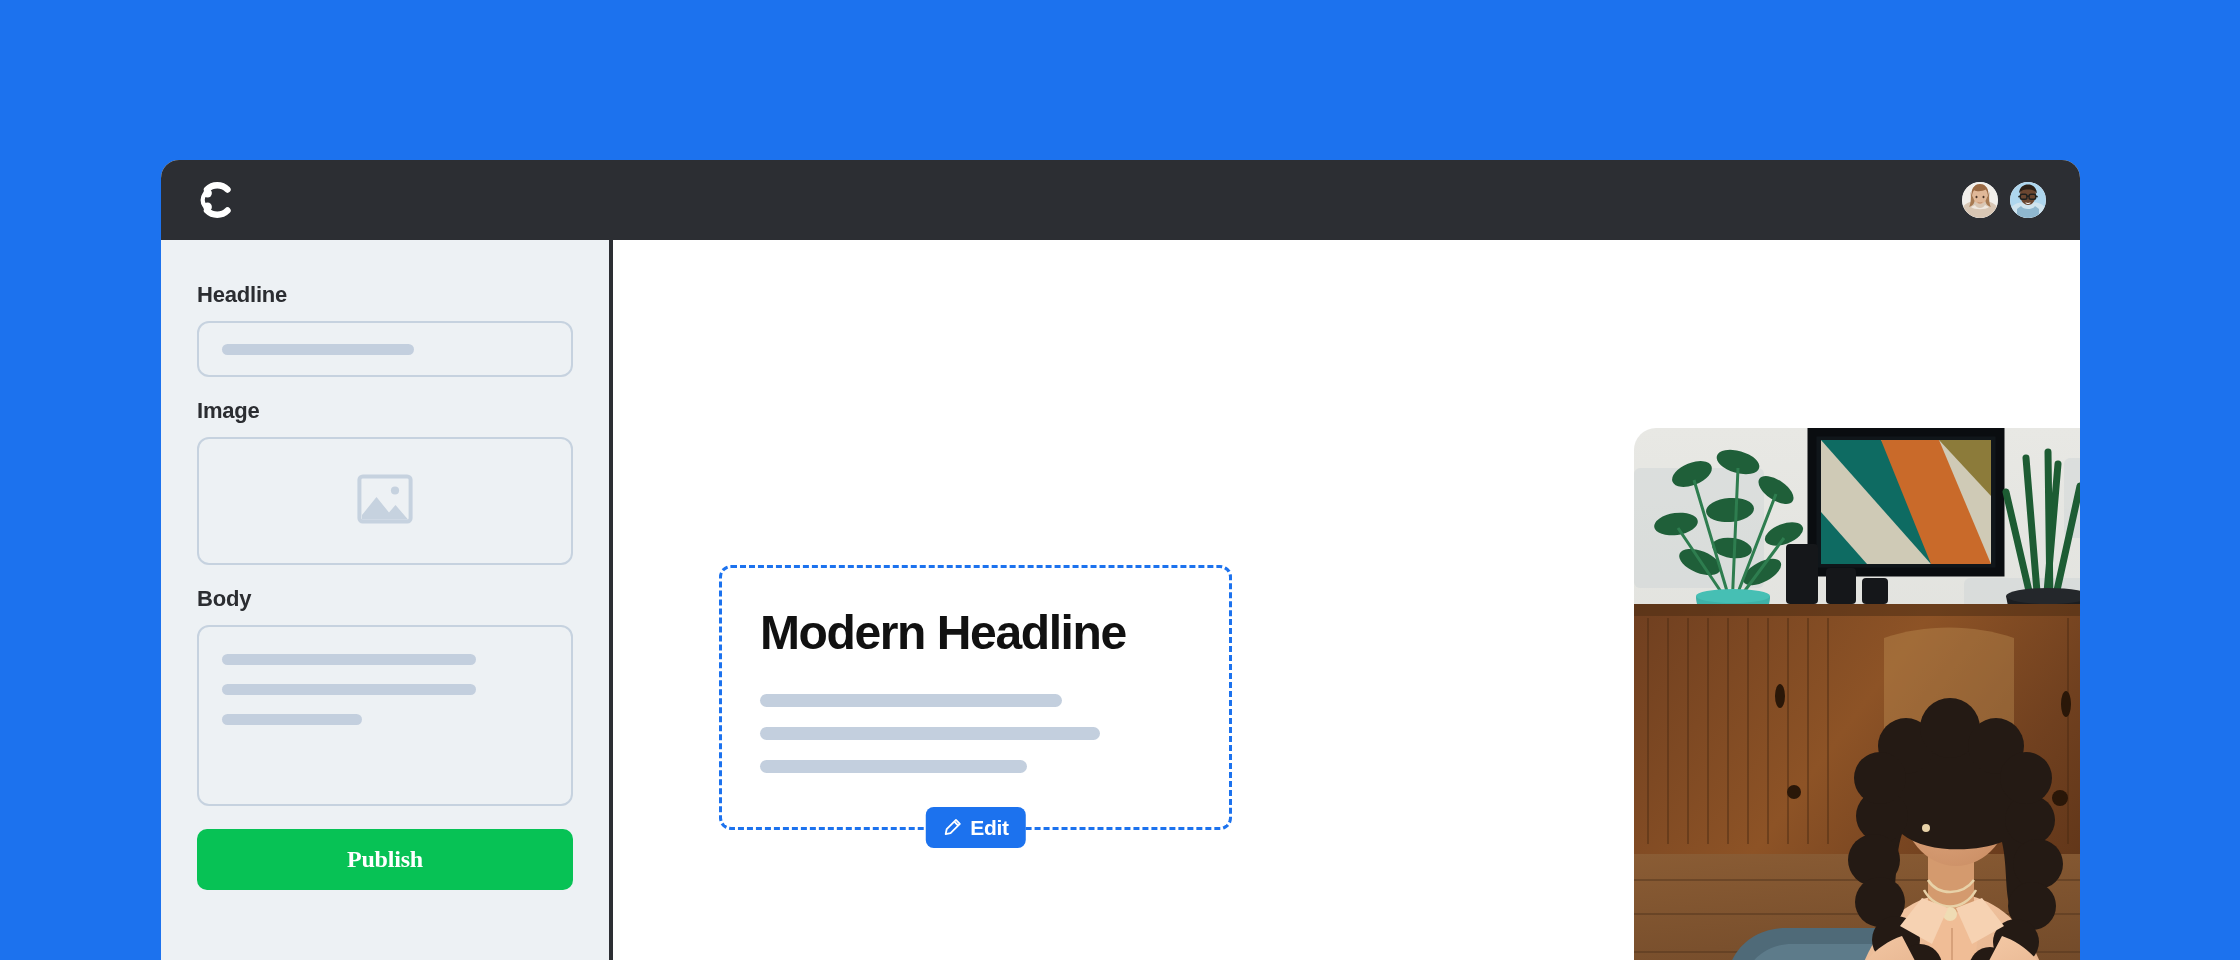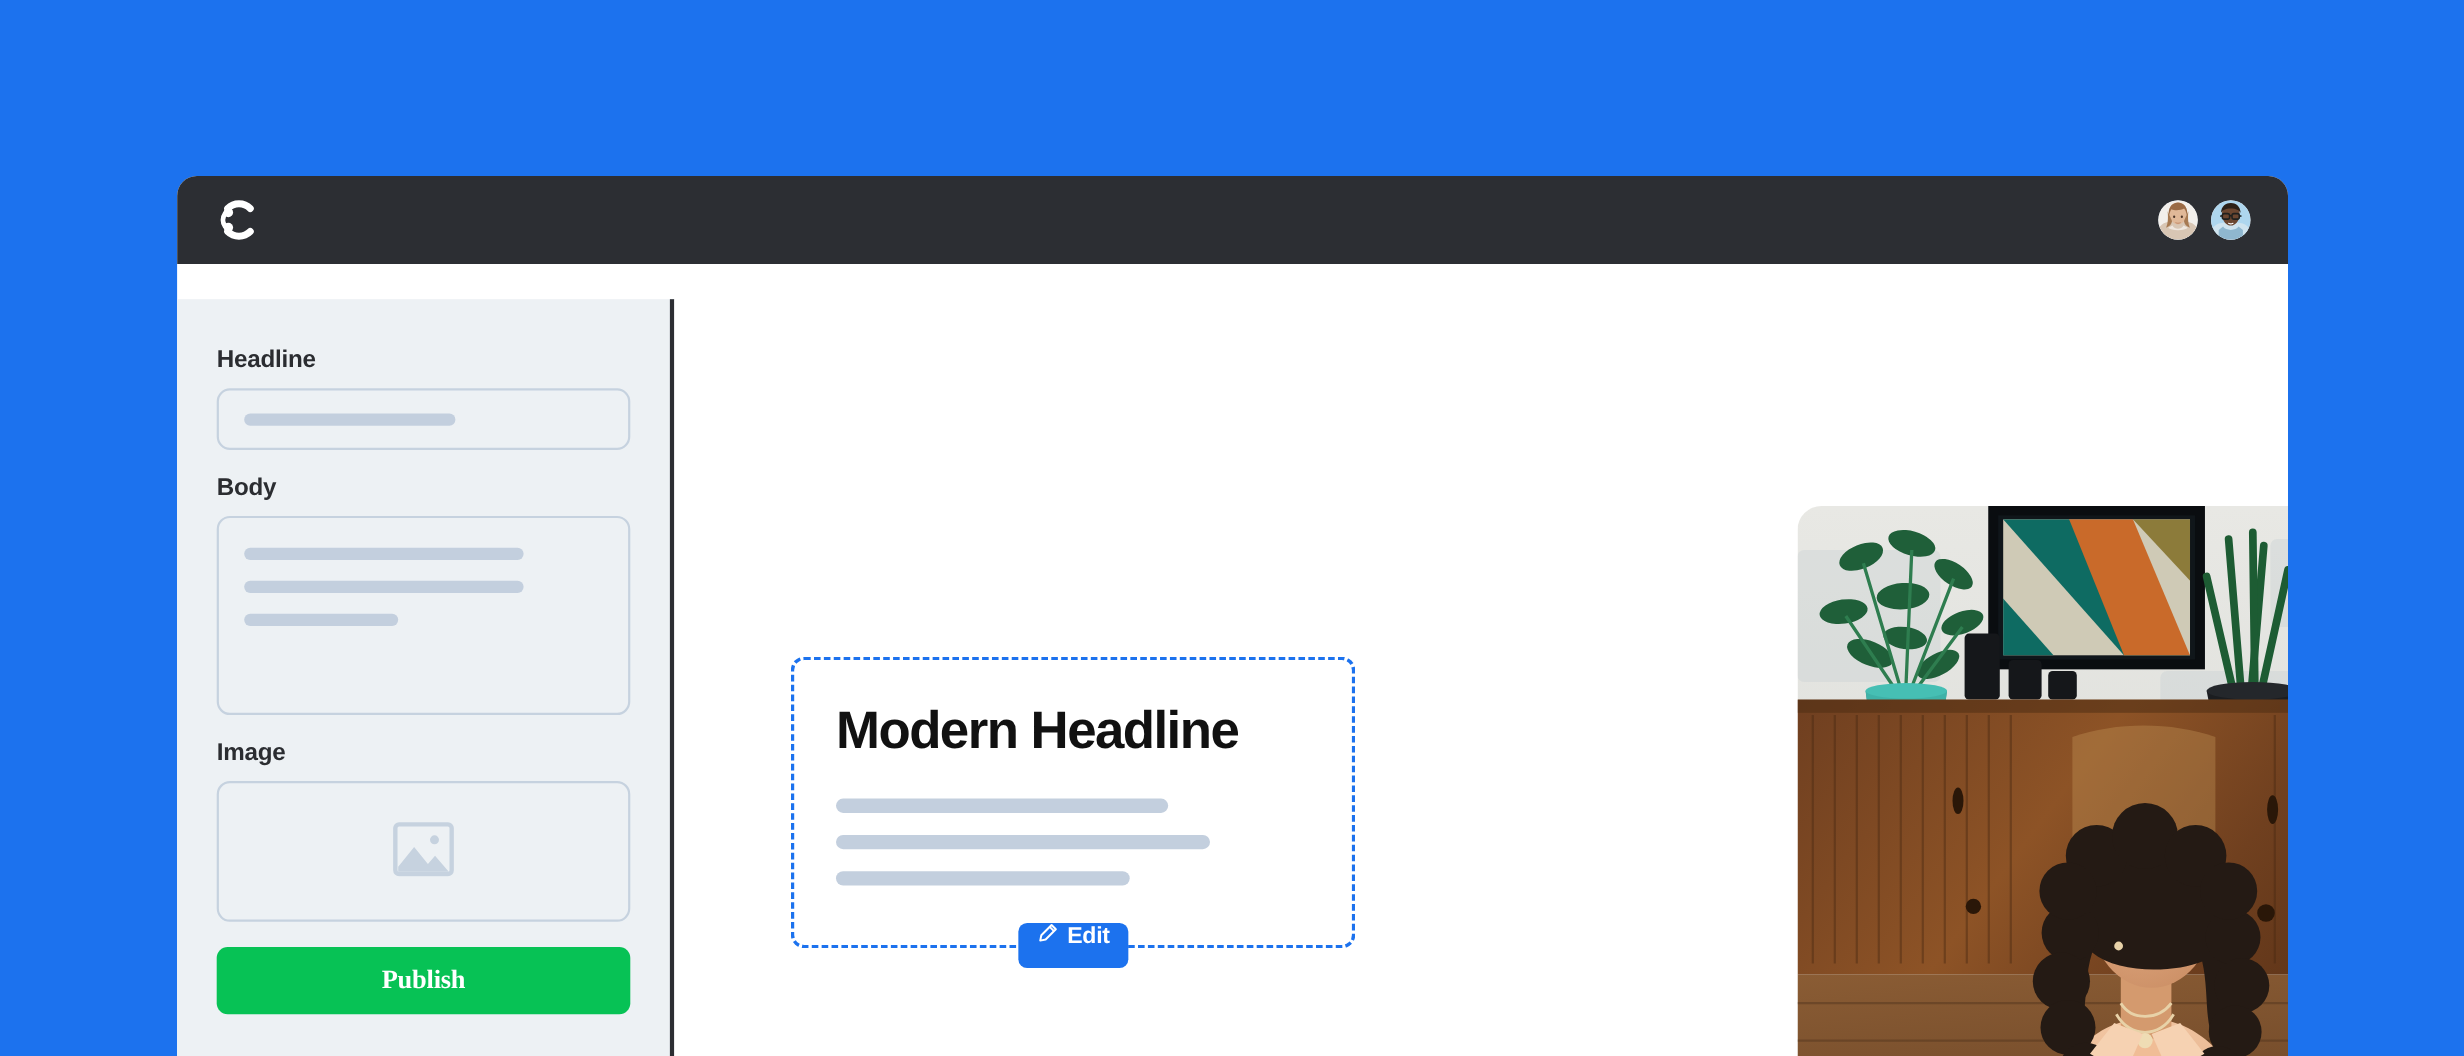--- a/index.html
+++ b/index.html
@@ -63,21 +63,20 @@
     position: relative;
     flex: 0 0 36px;
     background: #e9eef2;
   }
 
   
   .window-body {
     flex: 1 1 auto;
     display: flex;
     min-height: 0;
-    margin-top: 32px;
   }
 
   
   .sidebar {
     width: 452px;
     flex: 0 0 452px;
     background: #EDF1F4;
     border-right: 4px solid #2C2E33;
     padding: 42px 36px 0 36px;
   }
@@ -173,20 +172,21 @@
 
   .block-lines .skel { height: 13px; border-radius: 7px; }
   .block-lines .skel + .skel { margin-top: 20px; }
 
   .edit-button {
     position: absolute;
     left: 50%;
     transform: translateX(-50%);
     bottom: -21px;
     display: inline-flex;
+    align-items: center;
     gap: 9px;
     height: 41px;
     padding: 0 17px;
     background: #1C72EE;
     color: #ffffff;
     border: none;
     border-radius: 8px;
     font-family: "Liberation Sans", sans-serif;
     font-size: 21px;
     font-weight: 700;
@@ -281,38 +281,38 @@
     <aside class="sidebar">
 
       <div>
         <div class="field-label">Headline</div>
         <div class="field-box headline-box">
           <div class="skel" style="width:59%"></div>
         </div>
       </div>
 
       <div>
-        <div class="field-label">Body</div>
-        <div class="field-box body-box">
-          <div class="skel" style="width:78%"></div>
-          <div class="skel" style="width:78%"></div>
-          <div class="skel" style="width:43%"></div>
-        </div>
-      </div>
-
-      <div>
         <div class="field-label">Image</div>
         <div class="field-box image-box">
           <span>
             <svg viewBox="0 0 56 50" width="56" height="50" aria-hidden="true">
               <rect x="2.4" y="2.4" width="51.2" height="45.2" rx="3.4" fill="none" stroke="#C6D2DF" stroke-width="4"></rect>
               <circle cx="38" cy="16.5" r="4.1" fill="#C6D2DF"></circle>
               <path d="M5 41 19.5 23 32 38.5 38.5 31 51 45.5 5 45.5z" fill="#C6D2DF"></path>
             </svg>
           </span>
+        </div>
+      </div>
+
+      <div>
+        <div class="field-label">Body</div>
+        <div class="field-box body-box">
+          <div class="skel" style="width:78%"></div>
+          <div class="skel" style="width:78%"></div>
+          <div class="skel" style="width:43%"></div>
         </div>
       </div>
 
       <button class="publish-button">Publish</button>
 
     </aside>
 
     <main class="canvas">
 
       <div class="text-block">

